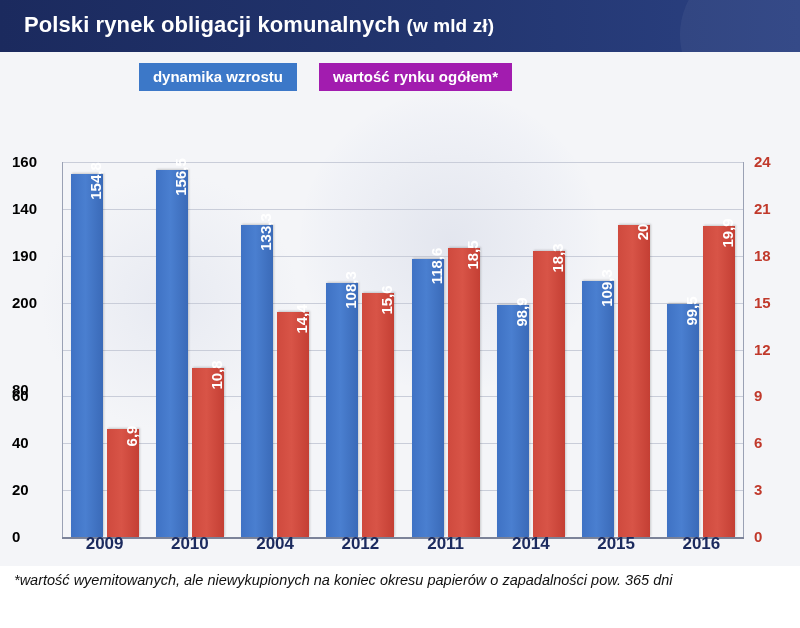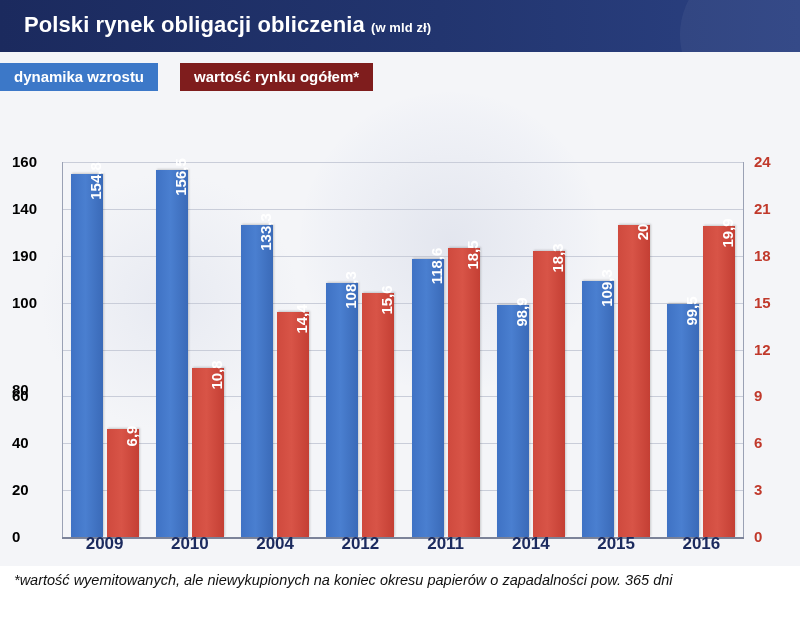--- a/index.html
+++ b/index.html
@@ -40,21 +40,21 @@
     position: absolute;
     left: 24px;
     top: 12px;
     color: #ffffff;
     font-size: 22px;
     font-weight: bold;
     letter-spacing: 0.1px;
     white-space: nowrap;
   }
   .title-sub {
-    font-size: 13px;
+    font-size: 19px;
     font-weight: bold;
   }
 
   
   .chartbg {
     position: absolute;
     left: 0; top: 52px;
     width: 800px;
     height: 514px;
     background: #f4f5f8;
@@ -74,33 +74,33 @@
     background: radial-gradient(circle at 50% 50%, rgba(228,231,240,0.8) 0%, rgba(244,245,248,0) 70%);
   }
 
   
   .legend {
     position: absolute;
     left: 0; top: 62px;
     width: 651px;
     height: 30px;
     display: flex;
-    justify-content: flex-start;
+    justify-content: center;
     align-items: center;
     gap: 22px;
   }
   .legend-item {
     color: #ffffff;
     font-size: 15px;
     font-weight: bold;
     padding: 5px 14px 6px 14px;
     white-space: nowrap;
   }
   .legend-blue { background: #3c78c8; }
-  .legend-red  { background: #7f1d1d; }
+  .legend-red  { background: #a21caf; }
 
   
   .plot {
     position: absolute;
     left: 62px;
     top: 162px;
     width: 682px;
     height: 375px;
   }
   .gridline {
@@ -201,21 +201,21 @@
   .foot2 { top: 28px; }
 </style>
 </head>
 <body>
 
 <div class="page">
 
   <div class="titlebar">
     <div class="tdeco"></div>
     <div class="title-text">
-      <span>Polski rynek obligacji obliczenia</span>
+      <span>Polski rynek obligacji komunalnych</span>
       <span class="title-sub">(w mld zł)</span>
     </div>
   </div>
 
   <div class="chartbg">
     <div class="bgcircle1"></div>
     <div class="bgcircle2"></div>
   </div>
 
   <div class="legend">
@@ -232,21 +232,21 @@
       <div class="gridline" style="top: 281.25px;"></div>
       <div class="ytick" style="top: 281.25px;">40</div>
       <div class="ytick-r" style="top: 281.25px;">6</div>
       <div class="gridline" style="top: 234.375px;"></div>
       <div class="ytick" style="top: 234.375px;">60</div>
       <div class="ytick-r" style="top: 234.375px;">9</div>
       <div class="gridline" style="top: 187.5px;"></div>
       <div class="ytick" style="top: 187.5px; margin-top: 40px;">80</div>
       <div class="ytick-r" style="top: 187.5px;">12</div>
       <div class="gridline" style="top: 140.625px;"></div>
-      <div class="ytick" style="top: 140.625px;">100</div>
+      <div class="ytick" style="top: 140.625px;">200</div>
       <div class="ytick-r" style="top: 140.625px;">15</div>
       <div class="gridline" style="top: 93.75px;"></div>
       <div class="ytick" style="top: 93.75px;">190</div>
       <div class="ytick-r" style="top: 93.75px;">18</div>
       <div class="gridline" style="top: 46.875px;"></div>
       <div class="ytick" style="top: 46.875px;">140</div>
       <div class="ytick-r" style="top: 46.875px;">21</div>
       <div class="gridline" style="top: 0px;"></div>
       <div class="ytick" style="top: 0px;">160</div>
       <div class="ytick-r" style="top: 0px;">24</div>

